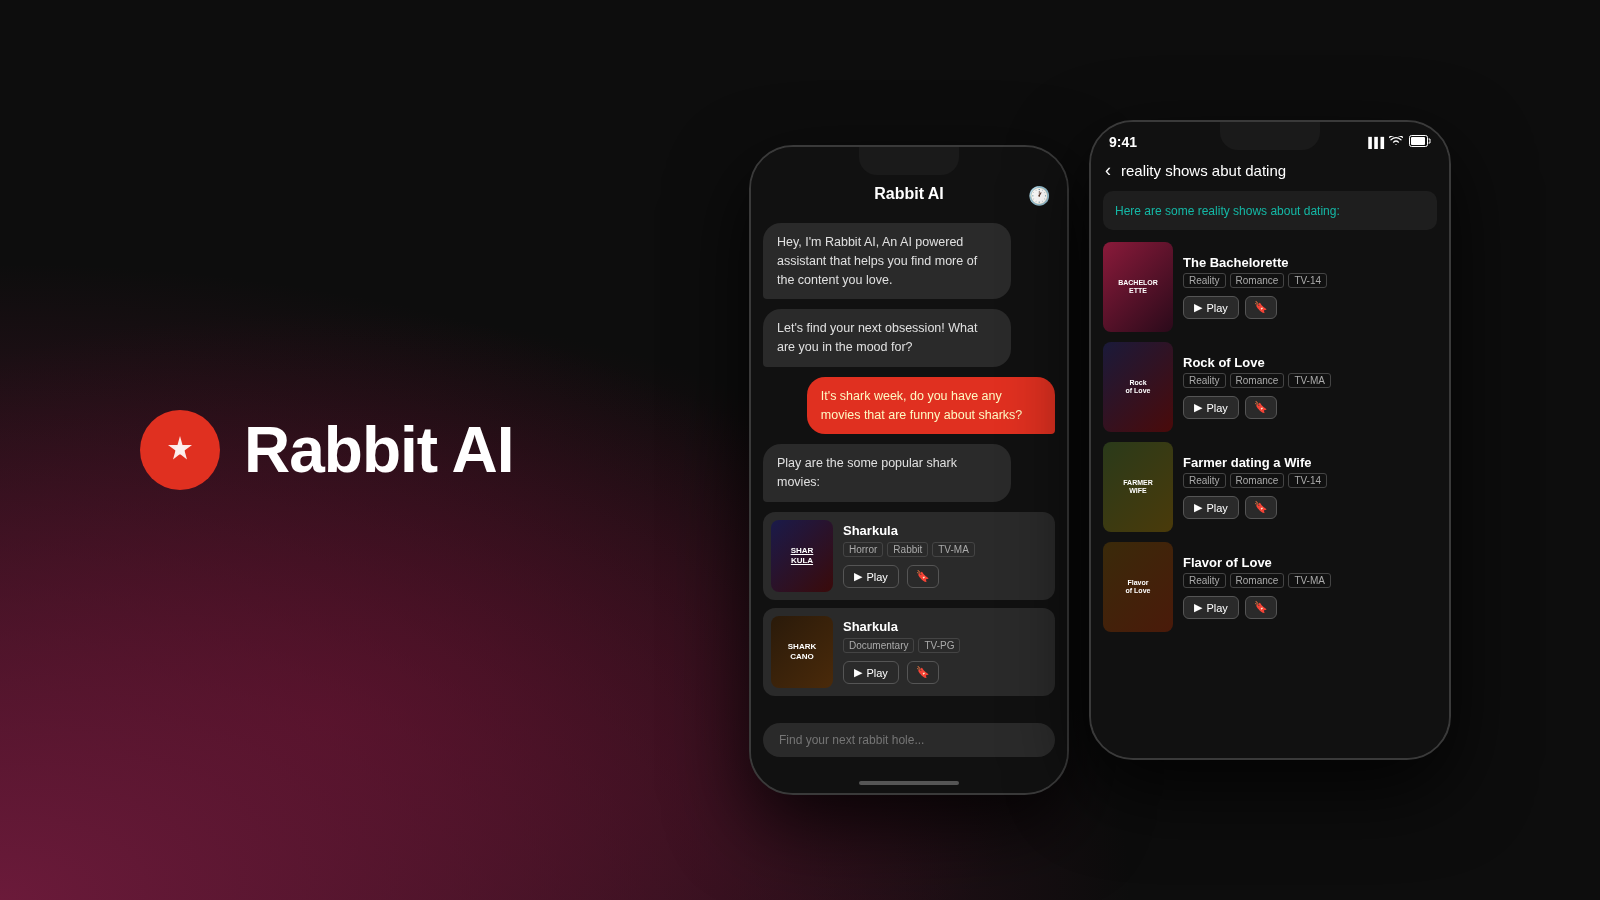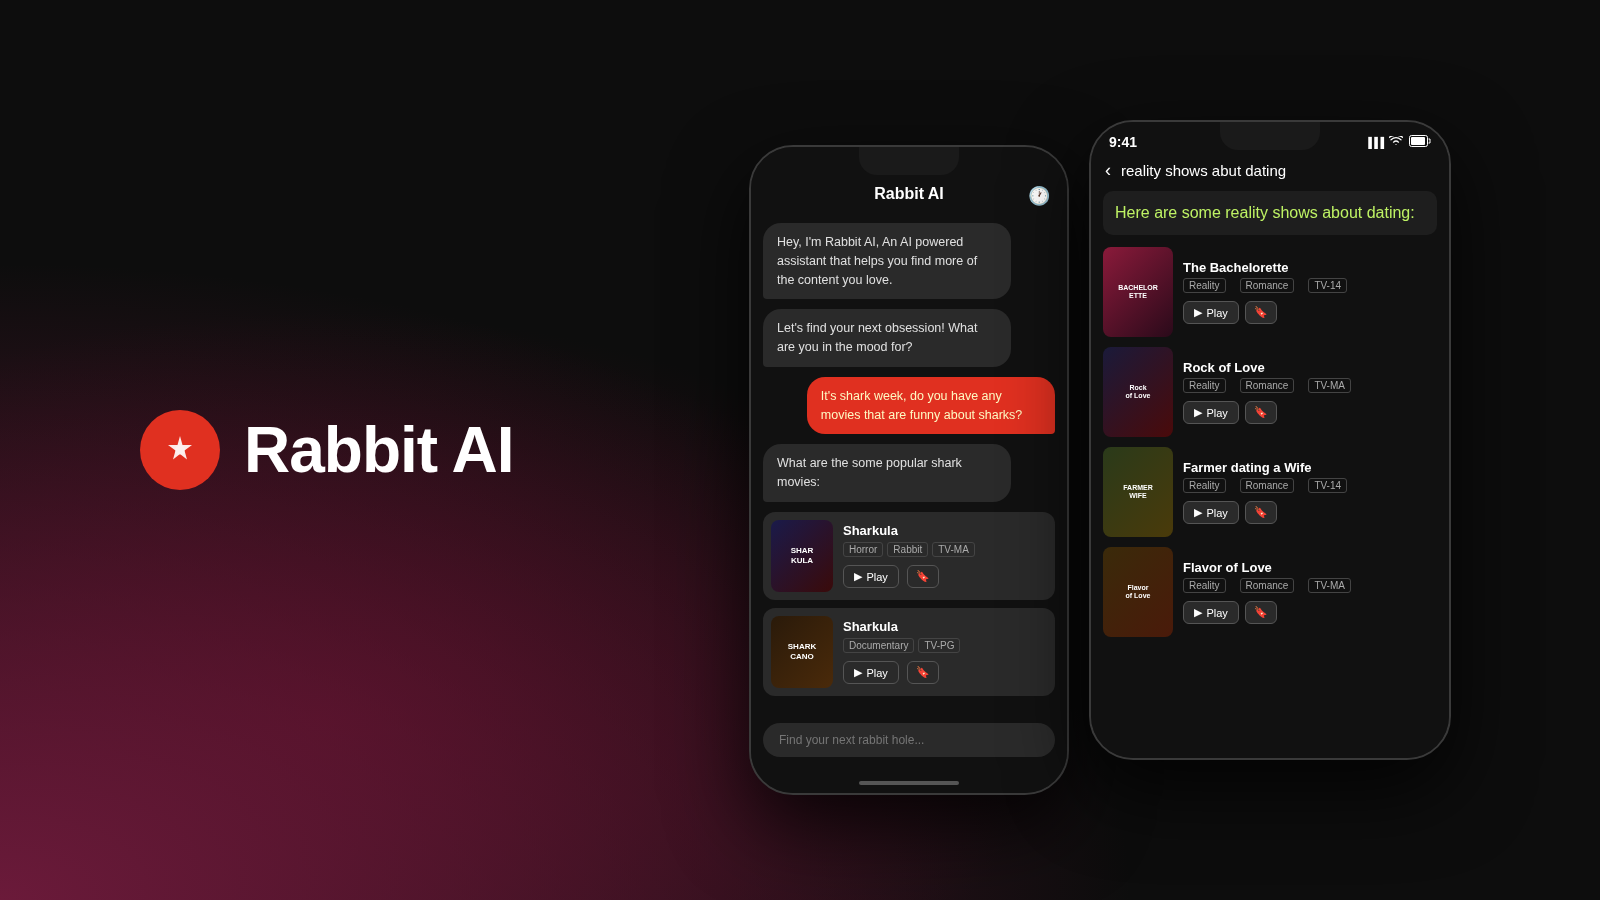--- a/index.html
+++ b/index.html
@@ -195,20 +195,21 @@
       align-items: center;
       justify-content: center;
       font-size: 9px;
       font-weight: 700;
       color: white;
       text-align: center;
     }
 
     .card-thumb-sharkula {
       background: linear-gradient(135deg, #1a1a4a, #3a0a0a);
+      text-decoration: underline;
     }
 
     .card-thumb-sharknado {
       background: linear-gradient(135deg, #2a1a0a, #4a2a0a);
     }
 
     .card-info {
       flex: 1;
     }
 
@@ -334,22 +335,22 @@
     }
 
     .result-intro {
       background: #1e1e1e;
       border-radius: 10px;
       padding: 10px 12px;
       margin-bottom: 12px;
     }
 
     .result-intro-text {
-      color: #bef264;
-      font-size: 16px;
+      color: #14b8a6;
+      font-size: 12px;
       line-height: 1.5;
     }
 
     .show-card {
       display: flex;
       align-items: center;
       gap: 10px;
       margin-bottom: 10px;
     }
 
@@ -389,21 +390,21 @@
 
     .show-title {
       color: #ffffff;
       font-size: 13px;
       font-weight: 600;
       margin-bottom: 3px;
     }
 
     .show-tags {
       display: flex;
-      gap: 14px;
+      gap: 4px;
       margin-bottom: 8px;
       flex-wrap: wrap;
     }
 
     .show-actions {
       display: flex;
       gap: 6px;
     }
   </style>
 </head>
@@ -440,21 +441,21 @@
 
         <div class="message-bubble message-ai">
           <span>Let's find your next obsession! What are you in the mood for?</span>
         </div>
 
         <div class="message-bubble message-user">
           <span>It's shark week, do you have any movies that are funny about sharks?</span>
         </div>
 
         <div class="message-bubble message-ai">
-          <span>What are the some popular shark movies:</span>
+          <span>Play are the some popular shark movies:</span>
         </div>
 
         <div class="content-cards">
 
           <div class="content-card">
             <div class="card-thumbnail card-thumb-sharkula">
               <span style="font-size:8px; padding:3px; text-align:center; line-height:1.2;">SHAR<br>KULA</span>
             </div>
             <div class="card-info">
               <div class="card-title">Sharkula</div>

